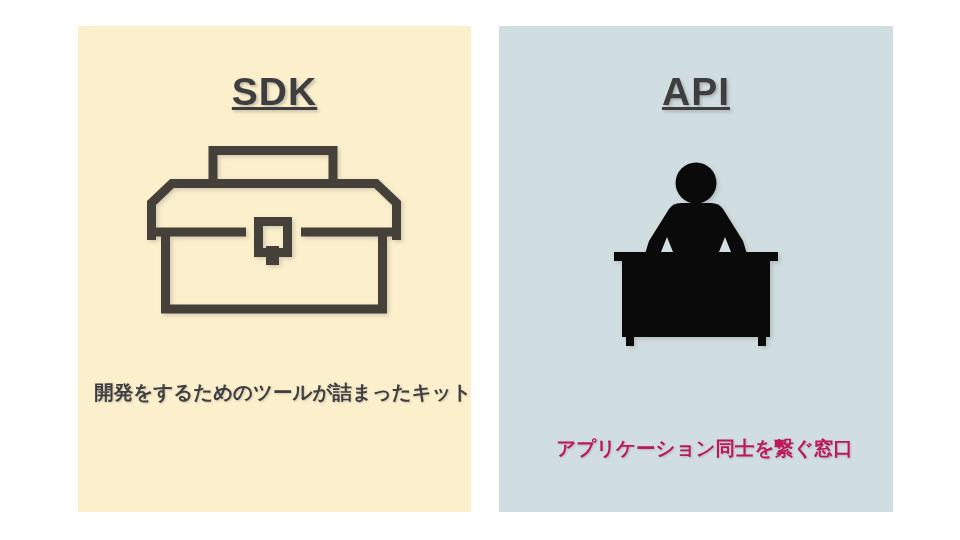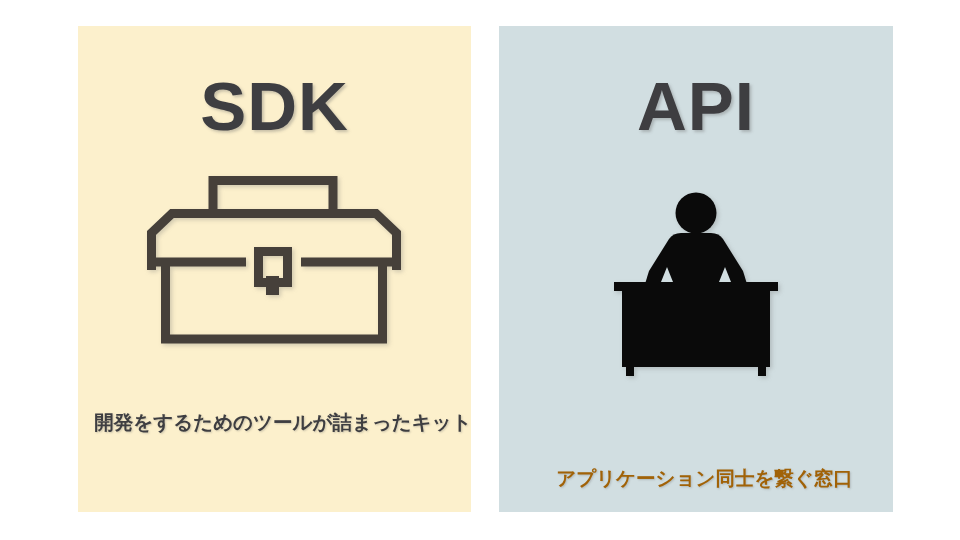--- a/index.html
+++ b/index.html
@@ -15,25 +15,26 @@
     top: 26px;
     height: 486px;
     display: flex;
     flex-direction: column;
     align-items: center;
   }
   .card-sdk { left: 78px;  width: 393px; }
   .card-api { left: 499px; width: 394px; gap: 28px; }
   .card-title {
     margin-top: 46px;
-    font-size: 69px;
+    font-size: 39px;
     line-height: 1.0;
     font-weight: bold;
     letter-spacing: 1px;
     text-shadow: 2px 2px 3px rgba(100,100,100,0.35);
+    text-decoration: underline;
   }
   .icon-area {
     margin-top: 23px;
     height: 184px;
     display: flex;
     align-items: flex-end;
     justify-content: center;
   }
   .icon-area svg { filter: drop-shadow(2px 2px 2px rgba(100,100,100,0.28)); }
   .card-caption {
@@ -98,14 +99,14 @@
         <rect x="144" y="175" width="8" height="9"></rect>
       </g>
 
       <g style="fill: rgb(209, 222, 225);">
         <path d="M 47,90 L 53,75 L 59,90 Z"></path>
         <path d="M 105,90 L 111,75 L 117,90 Z"></path>
       </g>
     </svg>
   </div>
 
-  <p class="card-caption" style="color: #a16207;">アプリケーション同士を繋ぐ窓口</p>
+  <p class="card-caption" style="color: #be185d;">アプリケーション同士を繋ぐ窓口</p>
 </section>
 
 </body></html>

